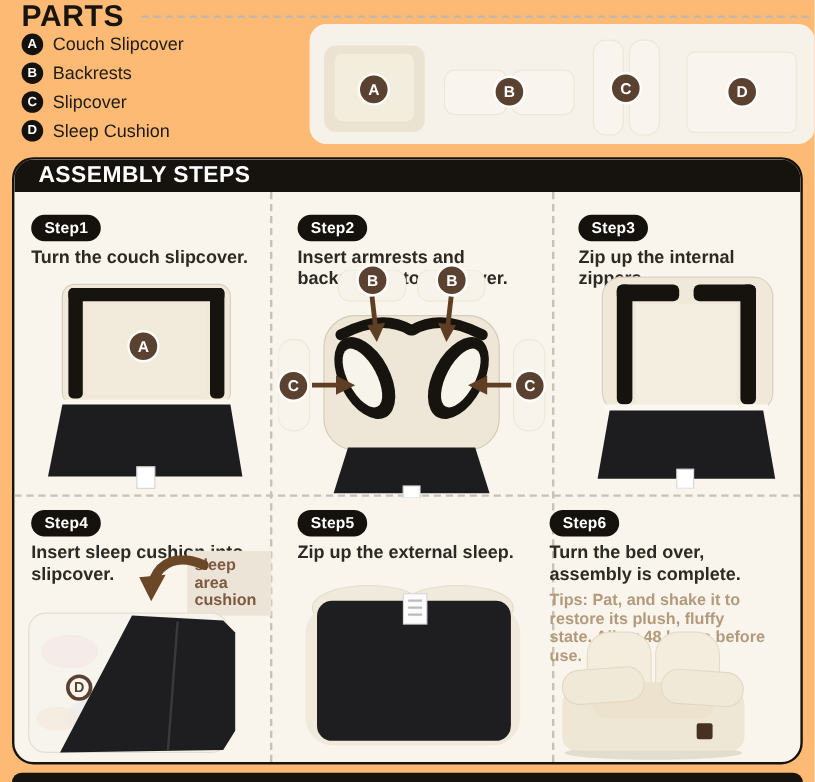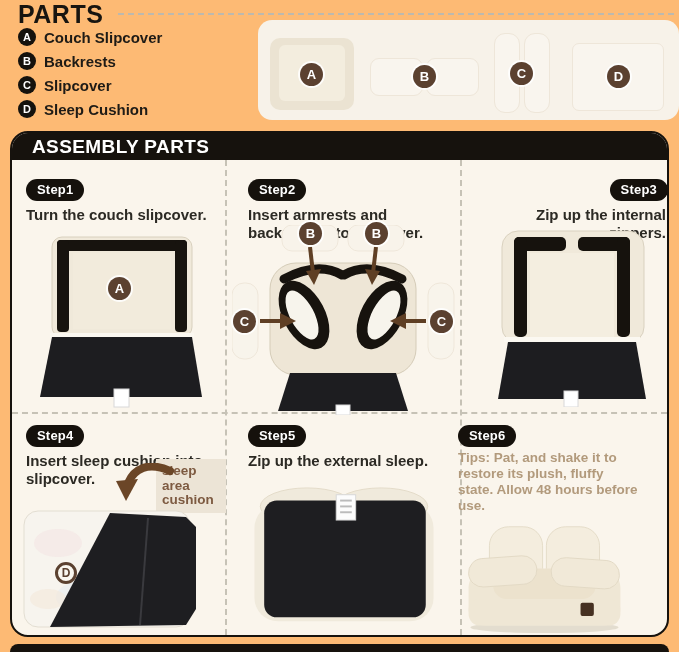--- a/index.html
+++ b/index.html
@@ -18,21 +18,21 @@
     position:absolute;left:118px;top:13px;width:556px;height:0;
     border-top:2px dashed #bdb9ae;
   }
   .parts-list{position:absolute;left:18px;top:28px;margin:0;padding:0;list-style:none;}
   .parts-list li{display:flex;align-items:center;height:18px;margin-bottom:6px;}
   .dot-badge{
     width:18px;height:18px;border-radius:50%;background:#15120d;color:#fff;
     display:flex;align-items:center;justify-content:center;
     font-size:11px;font-weight:800;margin-right:8px;flex:0 0 18px;
   }
-  .part-label{font-size:15px;font-weight:700;color:#1e1b16;}
+  .part-label{font-size:15px;font-weight:400;color:#1e1b16;}
   .parts-panel{
     position:absolute;left:258px;top:20px;width:421px;height:100px;
     background:#f7f2e9;border-radius:14px;
   }
   .pf{position:absolute;}
   .fab{background:#f9f5ee;border:1px solid #eee6d9;}
   .pf-a-outer{left:12px;top:18px;width:84px;height:72px;border-radius:10px;background:#ebe3d2;}
   .pf-a-inner{position:absolute;left:9px;top:7px;width:66px;height:56px;border-radius:6px;background:#f3edde;}
   .pf-b1{left:112px;top:38px;width:53px;height:38px;border-radius:9px;}
   .pf-b2{left:168px;top:38px;width:53px;height:38px;border-radius:9px;}
@@ -61,21 +61,21 @@
     color:#fff;font-size:19px;font-weight:800;letter-spacing:.4px;
     line-height:27px;padding-left:20px;
   }
   .v-div{position:absolute;top:27px;bottom:0;width:0;border-left:2px dashed #c6c2b6;}
   .v1{left:213px;} .v2{left:448px;}
   .h-div{position:absolute;left:0;right:0;top:279px;height:0;border-top:2px dashed #c6c2b6;}
   
   .cell{position:absolute;}
   .c1{left:4px;top:42px;width:205px;height:237px;}
   .c2{left:226px;top:42px;width:220px;height:237px;}
-  .c3{left:460px;top:42px;width:196px;height:237px;text-align:right;}
+  .c3{left:460px;top:42px;width:196px;height:237px;}
   .c4{left:4px;top:288px;width:212px;height:216px;}
   .c5{left:226px;top:288px;width:212px;height:216px;}
   .c6{left:436px;top:288px;width:194px;height:216px;}
   .cell-inner{padding:4px 0 0 10px;}
   .step-badge{
     display:inline-block;background:#15110c;color:#fff;border-radius:12px;
     padding:3px 11px 4px;font-size:13px;font-weight:800;letter-spacing:.2px;
   }
   .step-text{
     margin:5px 2px 0 0;font-size:15px;font-weight:600;line-height:1.22;color:#2c2a24;
@@ -146,21 +146,21 @@
       <div class="pf fab pf-c2"></div>
       <div class="pf fab pf-d"></div>
       <div class="letter-badge lb-pa">A</div>
       <div class="letter-badge lb-pb">B</div>
       <div class="letter-badge lb-pc">C</div>
       <div class="letter-badge lb-pd">D</div>
     </div>
   </section>
 
   <section class="assembly">
-    <header class="assembly-header">ASSEMBLY PARTS</header>
+    <header class="assembly-header">ASSEMBLY STEPS</header>
     <div class="v-div v1"></div>
     <div class="v-div v2"></div>
     <div class="h-div"></div>
 
     <div class="cell c1">
       <div class="cell-inner">
         <span class="step-badge">Step1</span>
         <p class="step-text">Turn the couch slipcover.</p>
       </div>
       <div class="figure f1">
@@ -274,20 +274,21 @@
           <line x1="96" y1="16" x2="108" y2="16" stroke="#bbbbbb" stroke-width="2"></line>
           <line x1="96" y1="22" x2="108" y2="22" stroke="#bbbbbb" stroke-width="2"></line>
           <line x1="96" y1="28" x2="108" y2="28" stroke="#bbbbbb" stroke-width="2"></line>
         </svg>
       </div>
     </div>
 
     <div class="cell c6">
       <div class="cell-inner">
         <span class="step-badge">Step6</span>
+        <p class="step-text">Turn the bed over, assembly is complete.</p>
         <p class="tips-text">Tips: Pat, and shake it to restore its plush, fluffy state. Allow 48 hours before use.</p>
       </div>
       <div class="figure f6">
         <svg viewBox="0 0 175 118">
           <ellipse cx="88" cy="110" rx="78" ry="6" fill="#e3ddcf"></ellipse>
           <rect x="8" y="50" width="160" height="58" rx="18" fill="#efe7d5"></rect>
           <rect x="30" y="4" width="56" height="64" rx="20" fill="#f4edde" stroke="#e4dbc7"></rect>
           <rect x="90" y="4" width="56" height="64" rx="20" fill="#f4edde" stroke="#e4dbc7"></rect>
           <rect x="34" y="48" width="108" height="32" rx="14" fill="#ece2cd"></rect>
           <rect x="8" y="36" width="72" height="30" rx="15" fill="#f1e9d8" stroke="#e2d9c5" transform="rotate(-4 44 51)"></rect>

